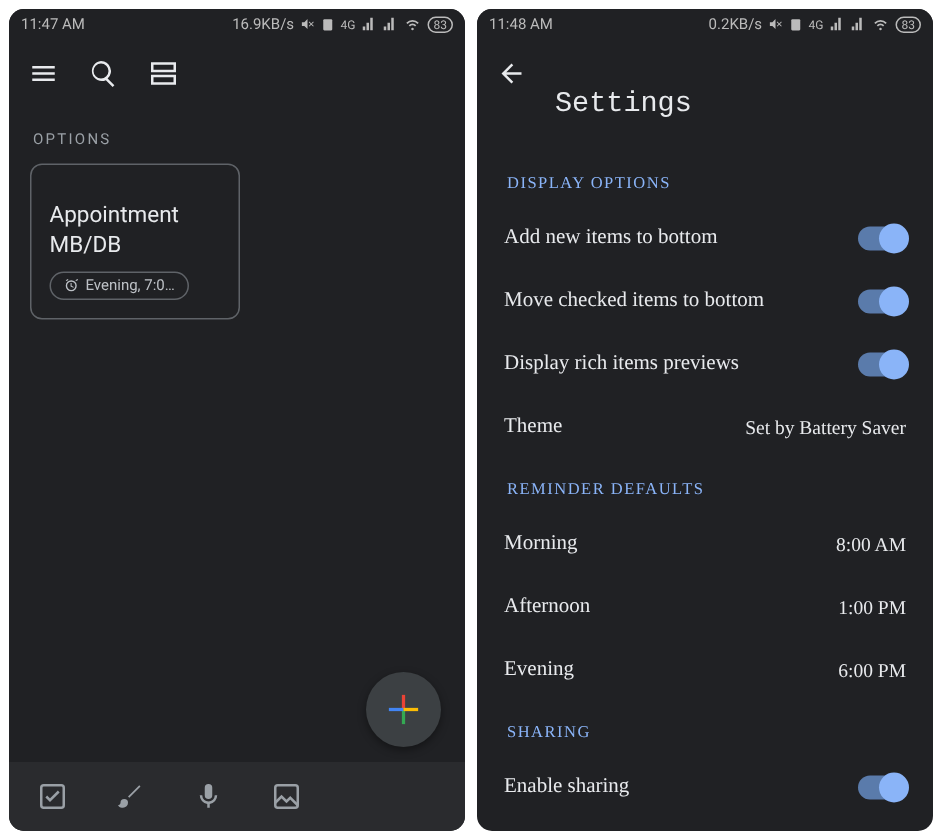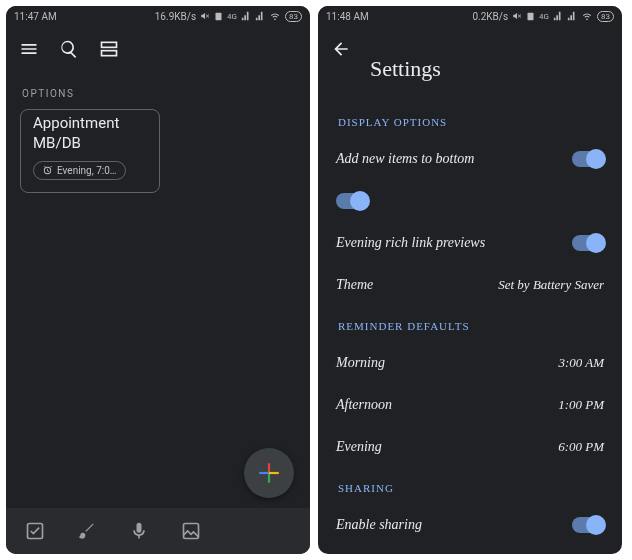--- a/index.html
+++ b/index.html
@@ -33,34 +33,34 @@
   }
   .statusbar .right { display: flex; align-items: center; gap: 4px; justify-content: center; }
   .appbar {
     height: 46px;
     display: flex;
     align-items: center;
     padding: 0 12px;
     gap: 18px;
   }
   .appbar .title { font-size: 20px; font-weight: 400; flex: 1; color: #e8eaed; }
-  .settings .appbar .title { font-family: Liberation Serif, serif; font-size: 22px; margin-top: 39px; }
+  .settings .appbar .title { font-family: Liberation Mono, monospace; font-size: 19px; margin-top: 39px; }
   .iconbtn { width: 22px; height: 22px; display: flex; align-items: center; justify-content: center; cursor: pointer; }
   .content { flex: 1; overflow: hidden; padding: 6px 14px; }
   .section-label {
     font-size: 10px;
     letter-spacing: 1.5px;
     color: #9aa0a6;
     margin: 10px 2px 10px;
   }
   .settings .section-label { color: #8ab4f8; letter-spacing: 1px; font-size: 11px; font-family: "Comic Sans MS", cursive; margin-top: 44px; }
   .card {
     border: 1px solid #5f6368;
     border-radius: 8px;
-    padding: 4px 12px 12px;
+    padding: 24px 12px 12px;
     width: 140px;
   }
   .card-title { font-size: 15px; line-height: 1.3; margin-bottom: 8px; }
   .chip {
     display: inline-flex;
     align-items: center;
     gap: 4px;
     border: 1px solid #5f6368;
     border-radius: 14px;
     padding: 3px 8px;
@@ -93,21 +93,20 @@
     cursor: pointer;
   }
   .settings .content { padding: 0 18px; font-family: "Comic Sans MS", cursive; }
   .row {
     display: flex;
     justify-content: space-between;
     align-items: center;
     height: 42px;
     font-size: 14px;
     color: #e8eaed;
-    font-style: italic;
   }
   .row .val { color: #e8eaed; font-size: 13px; text-align: right; }
   .toggle {
     width: 32px; height: 16px; background: #5a7bab; border-radius: 10px; position: relative; cursor: pointer;
   }
   .toggle::after {
     content: ""; position: absolute; right: -2px; top: -2px; width: 20px; height: 20px;
     background: #8ab4f8; border-radius: 50%;
   }
 </style>
@@ -234,34 +233,35 @@
     </div>
     <div class="title">Settings</div>
   </div>
   <div class="content">
     <div class="section-label">DISPLAY OPTIONS</div>
     <div class="row">
       <span>Add new items to bottom</span>
       <div class="toggle"></div>
     </div>
     <div class="row">
-      <div class="toggle"></div>
-    </div>
-    <div class="row">
-      <span>Evening rich link previews</span>
+      <span>Move checked items to bottom</span>
+      <div class="toggle"></div>
+    </div>
+    <div class="row">
+      <span>Display rich items previews</span>
       <div class="toggle"></div>
     </div>
     <div class="row">
       <span>Theme</span>
       <span class="val">Set by Battery Saver</span>
     </div>
     <div class="section-label" style="margin-top:14px">REMINDER DEFAULTS</div>
     <div class="row">
       <span>Morning</span>
-      <span class="val">3:00 AM</span>
+      <span class="val">8:00 AM</span>
     </div>
     <div class="row">
       <span>Afternoon</span>
       <span class="val">1:00 PM</span>
     </div>
     <div class="row">
       <span>Evening</span>
       <span class="val">6:00 PM</span>
     </div>
     <div class="section-label" style="margin-top:14px">SHARING</div>

